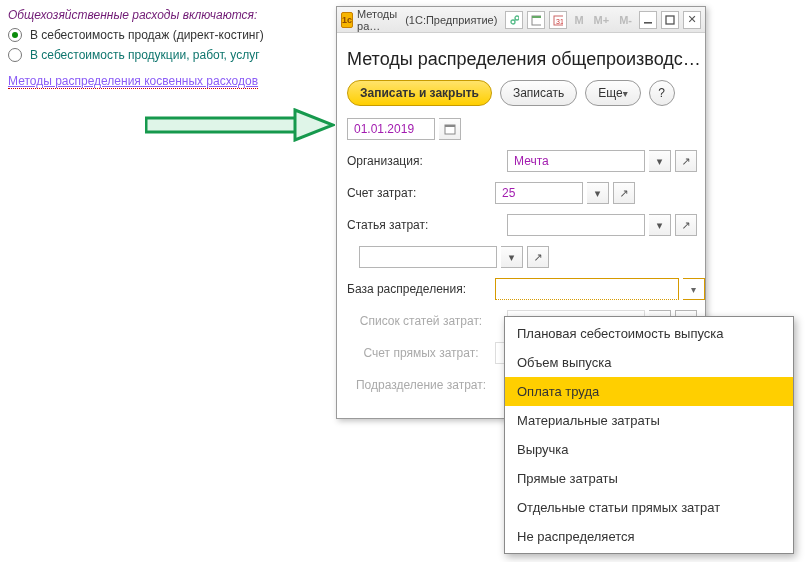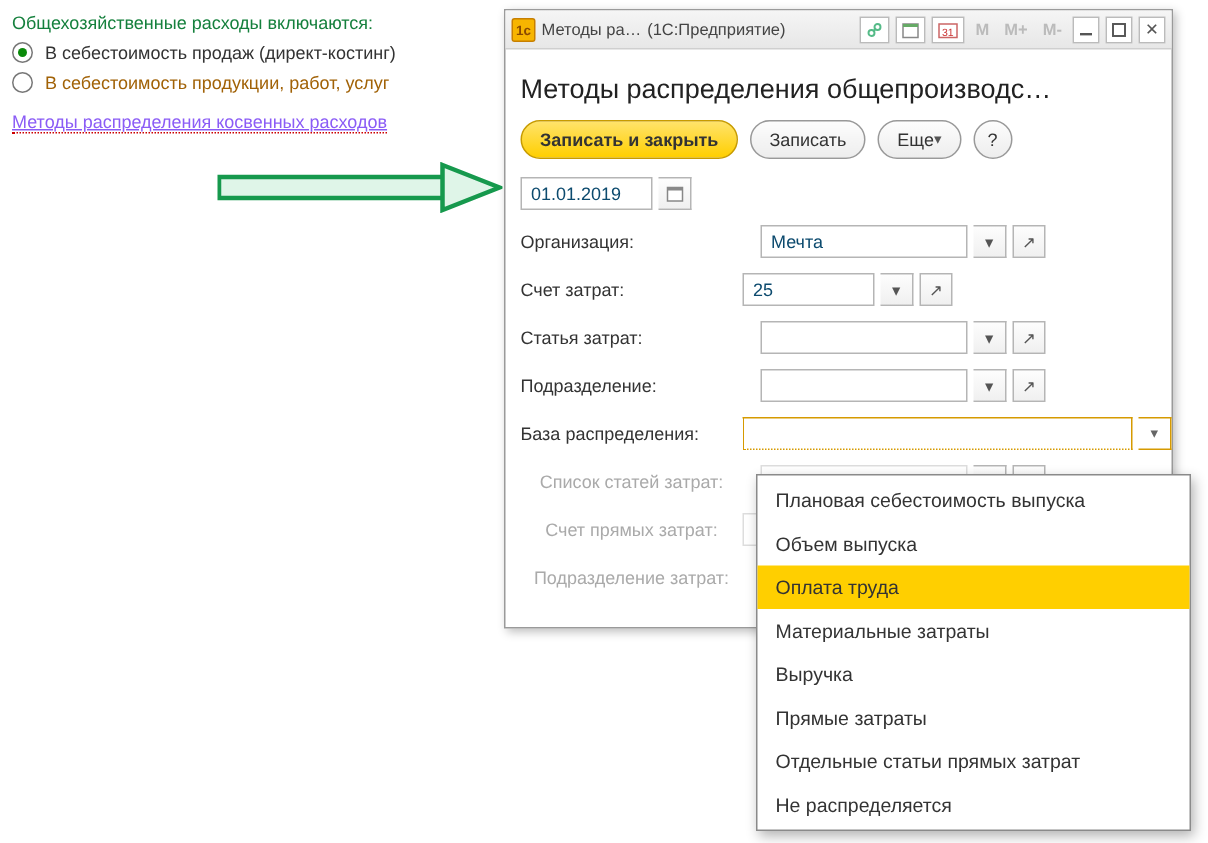--- a/index.html
+++ b/index.html
@@ -13,61 +13,61 @@
     width: 805px;
     height: 562px;
     overflow: hidden;
   }
   .left-panel {
     position: absolute;
     left: 8px;
     top: 8px;
     width: 320px;
   }
-  .section-title { color: #15803d; margin-bottom: 6px; }
+  .section-title { color: #701a75; margin-bottom: 6px; font-style: italic; }
   .radio-row { display: flex; align-items: center; margin: 4px 0 6px 0; }
   .radio {
     width: 14px; height: 14px;
     border: 1px solid #777;
     border-radius: 50%;
     margin-right: 8px;
     display: inline-flex;
     align-items: center;
     justify-content: center;
     background: #fff;
   }
   .radio.selected::after {
     content: "";
     width: 6px; height: 6px;
     background: #0a8a0a;
     border-radius: 50%;
   }
   .radio-label { color: #333; }
-  .radio-label.disabled { color: #a16207; }
+  .radio-label.disabled { color: #0f766e; }
   .link {
     color: #8b5cf6;
     text-decoration: underline;
     margin-top: 6px;
     display: inline-block;
     border-bottom: 1px dotted #c00;
   }
 
   
   .arrow {
     position: absolute;
     left: 145px;
     top: 108px;
   }
 
   
   .window {
     position: absolute;
     left: 336px;
     top: 6px;
-    width: 446px;
+    width: 370px;
     background: #fff;
     border: 1px solid #9a9a9a;
     box-shadow: 2px 2px 6px rgba(0,0,0,0.25);
   }
   .titlebar {
     height: 26px;
     background: linear-gradient(#f5f5f5,#e7e7e7);
     border-bottom: 1px solid #cfcfcf;
     display: flex;
     align-items: center;
@@ -129,21 +129,21 @@
   .form-row.disabled .flabel { color:#aaa;text-align:center; }
   .form-row.disabled input { color:#aaa; border-color:#ddd; }
   .flabel { width: 148px; color:#333; }
   .fcontrol { flex:1; display:flex; gap:4px; align-items:center; }
   .inp {
     height: 22px;
     border: 1px solid #b5b5b5;
     background:#fff;
     padding: 0 6px;
     font-size:12px;
-    color:#0c4a6e;
+    color:#a21caf;
   }
   .inp.short { width: 88px; }
   .inp.med { width: 138px; margin-left: 12px; }
   .inp.full { flex:1; width: 100%; }
   .inp.open { border-color:#d69a00; border-bottom-style: dotted; }
   .small-btn {
     width: 22px; height:22px;
     border:1px solid #b5b5b5;
     background:linear-gradient(#fdfdfd,#f0f0f0);
     display:flex;align-items:center;justify-content:center;
@@ -291,21 +291,20 @@
     <div class="form-row">
       <span class="flabel">Статья затрат:</span>
       <span class="fcontrol">
         <input class="inp med" value="" style="">
         <span class="small-btn attached">▾</span>
         <span class="small-btn">↗</span>
       </span>
     </div>
 
     <div class="form-row">
-      <span class="flabel">Подразделение:</span>
       <span class="fcontrol">
         <input class="inp med" value="" style="">
         <span class="small-btn attached">▾</span>
         <span class="small-btn">↗</span>
       </span>
     </div>
 
     <div class="form-row">
       <span class="flabel">База распределения:</span>
       <span class="fcontrol">

